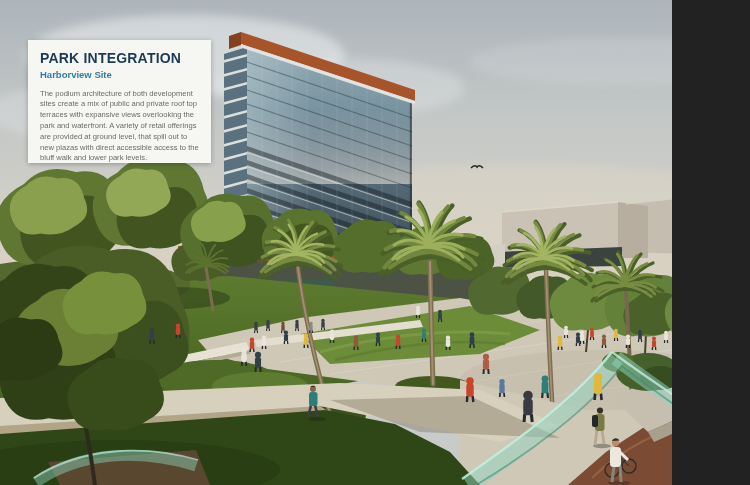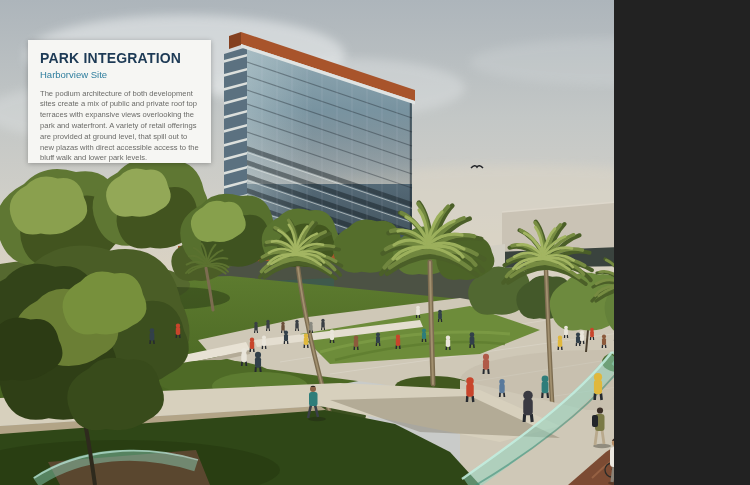--- a/index.html
+++ b/index.html
@@ -1,34 +1,34 @@
 <!DOCTYPE html>
 <html style="--card-bg: #f6f6f3; --card-title: #1d3a55; --card-subtitle: #2f7e9e; --card-body: #6b6b68; --sky-top: #aeb6bb; --sky-horizon: #d8d1c3; --tower-glass: #5d7585; --tower-crown-orange: #a8542b; --building-beige: #cac3b5; --foliage-green: #5f7733; --lawn-green: #4e6b28; --paving: #cfc8b7; --bike-path-brown: #7c4b33; --railing-teal: #8fd6c2;"><head>
 <meta charset="utf-8">
 <style>
   html,body{margin:0;padding:0;background:#222;}
   .stage{
-    position:relative;width:614px;height:485px;overflow:hidden;
+    position:relative;width:672px;height:485px;overflow:hidden;
     font-family:"Liberation Sans", sans-serif;
     background:#c9cbc9;
   }
   .stage svg{position:absolute;inset:0;display:block;}
   
   .card{
     position:absolute;left:28px;top:40px;width:183px;height:123px;
     background:var(--card-bg,#f6f6f3);
     box-shadow:0 1px 5px rgba(0,0,0,.28);
     padding:11px 12px;box-sizing:border-box;
   }
   .card h1{
     margin:0;font-size:14px;line-height:1.05;font-weight:bold;
     letter-spacing:.2px;color:var(--card-title,#1d3a55);
   }
   .card h2{
-    margin:3px 0 0;font-size:9.5px;font-weight:normal;
+    margin:3px 0 0;font-size:9.5px;font-weight:bold;
     color:var(--card-subtitle,#2f7e9e);
   }
   .card p{
     margin:9px 0 12px;font-size:7.6px;line-height:1.42;
     color:var(--card-body,#6b6b68);
   }
   
   .f-crown{fill:var(--tower-crown-orange,#a8542b);}
   .f-paving{fill:var(--paving,#cfc8b7);}
   .f-red{fill:var(--bike-path-brown,#7c4b33);}

